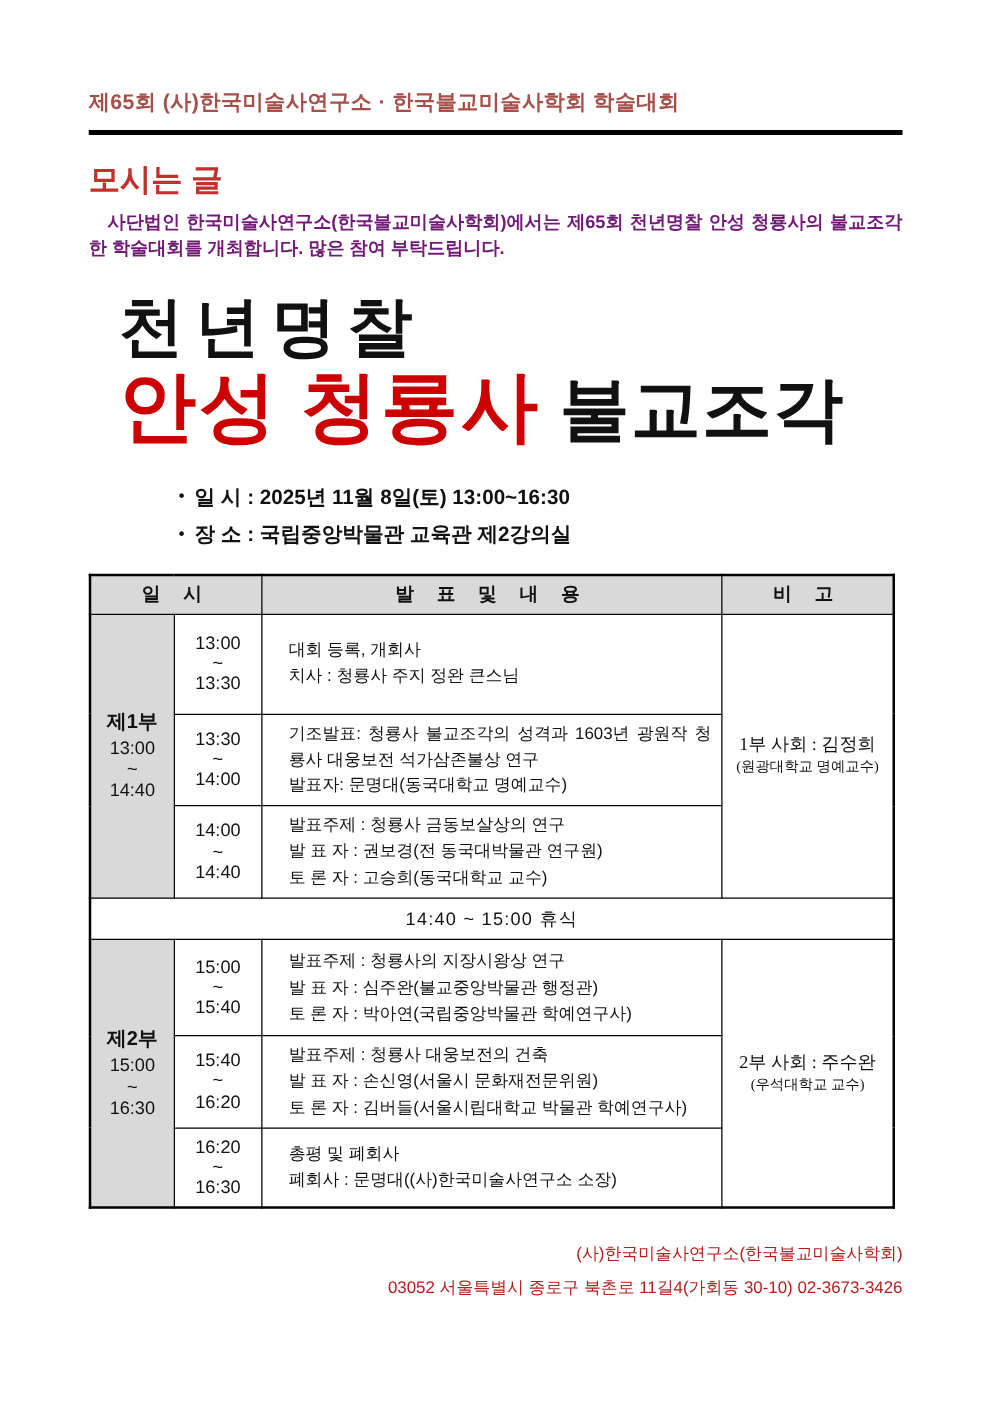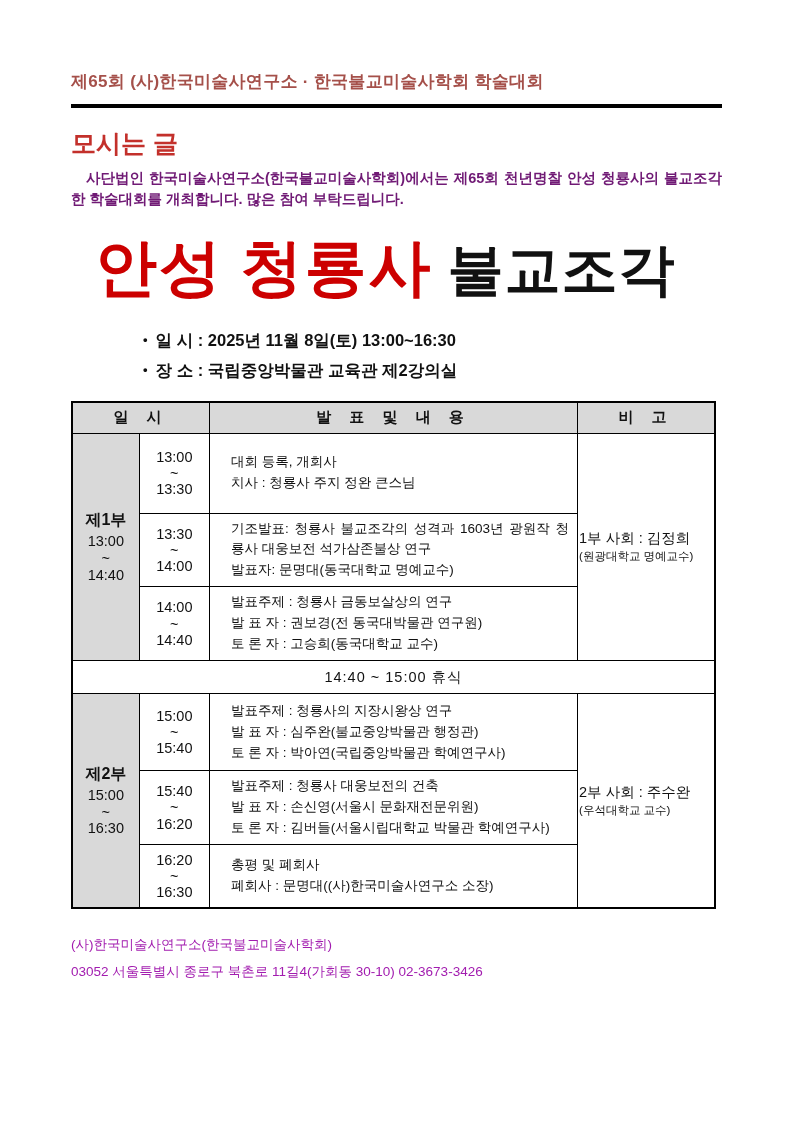--- a/index.html
+++ b/index.html
@@ -114,56 +114,57 @@
     text-align:justify;
     font-size:13.5px;
     line-height:1.55;
   }
   .break-cell {
     height:30px;
     text-align:center;
     font-size:14.5px;
     letter-spacing:1px;
   }
-  .remark-cell { line-height:1.35; }
+  .remark-cell { text-align:center; line-height:1.35;font-family:Liberation Serif, serif; }
   .remark-host  { display:block; font-size:14.5px; }
   .remark-affil { display:block; font-size:11.5px; }
 
   .h-r1 { height:80px; }
   .h-r2 { height:66px; }
   .h-r3 { height:64px; }
   .h-r4 { height:77px; }
   .h-r5 { height:72px; }
   .h-r6 { height:64px; }
 
   
   .doc-footer {
     margin-top:23px;
-    text-align:left;
+    text-align:right;
     font-size:13.5px;
     line-height:1.95;
-    color:#a21caf;
+    color:#b91c1c;
   }
 </style>
 </head>
 <body>
 
 <div class="page">
 
   <div class="doc-header">
     <div class="doc-title">제65회 (사)한국미술사연구소 · 한국불교미술사학회 학술대회</div>
     <div class="doc-rule"></div>
   </div>
 
   <div>
     <div class="invite-heading">모시는 글</div>
     <div class="invite-body">사단법인 한국미술사연구소(한국불교미술사학회)에서는 제65회 천년명찰 안성 청룡사의 불교조각 한 학술대회를 개최합니다. 많은 참여 부탁드립니다.</div>
   </div>
 
   <div class="poster">
+    <div class="poster-line1">천년명찰</div>
     <div class="poster-line2">
       <span class="red">안성 청룡사</span><span class="black"> 불교조각</span>
     </div>
   </div>
 
   <div class="event-info">
     <div>
       <span class="bullet">•</span><span>일 시 : 2025년 11월 8일(토) 13:00~16:30</span>
     </div>
     <div>

